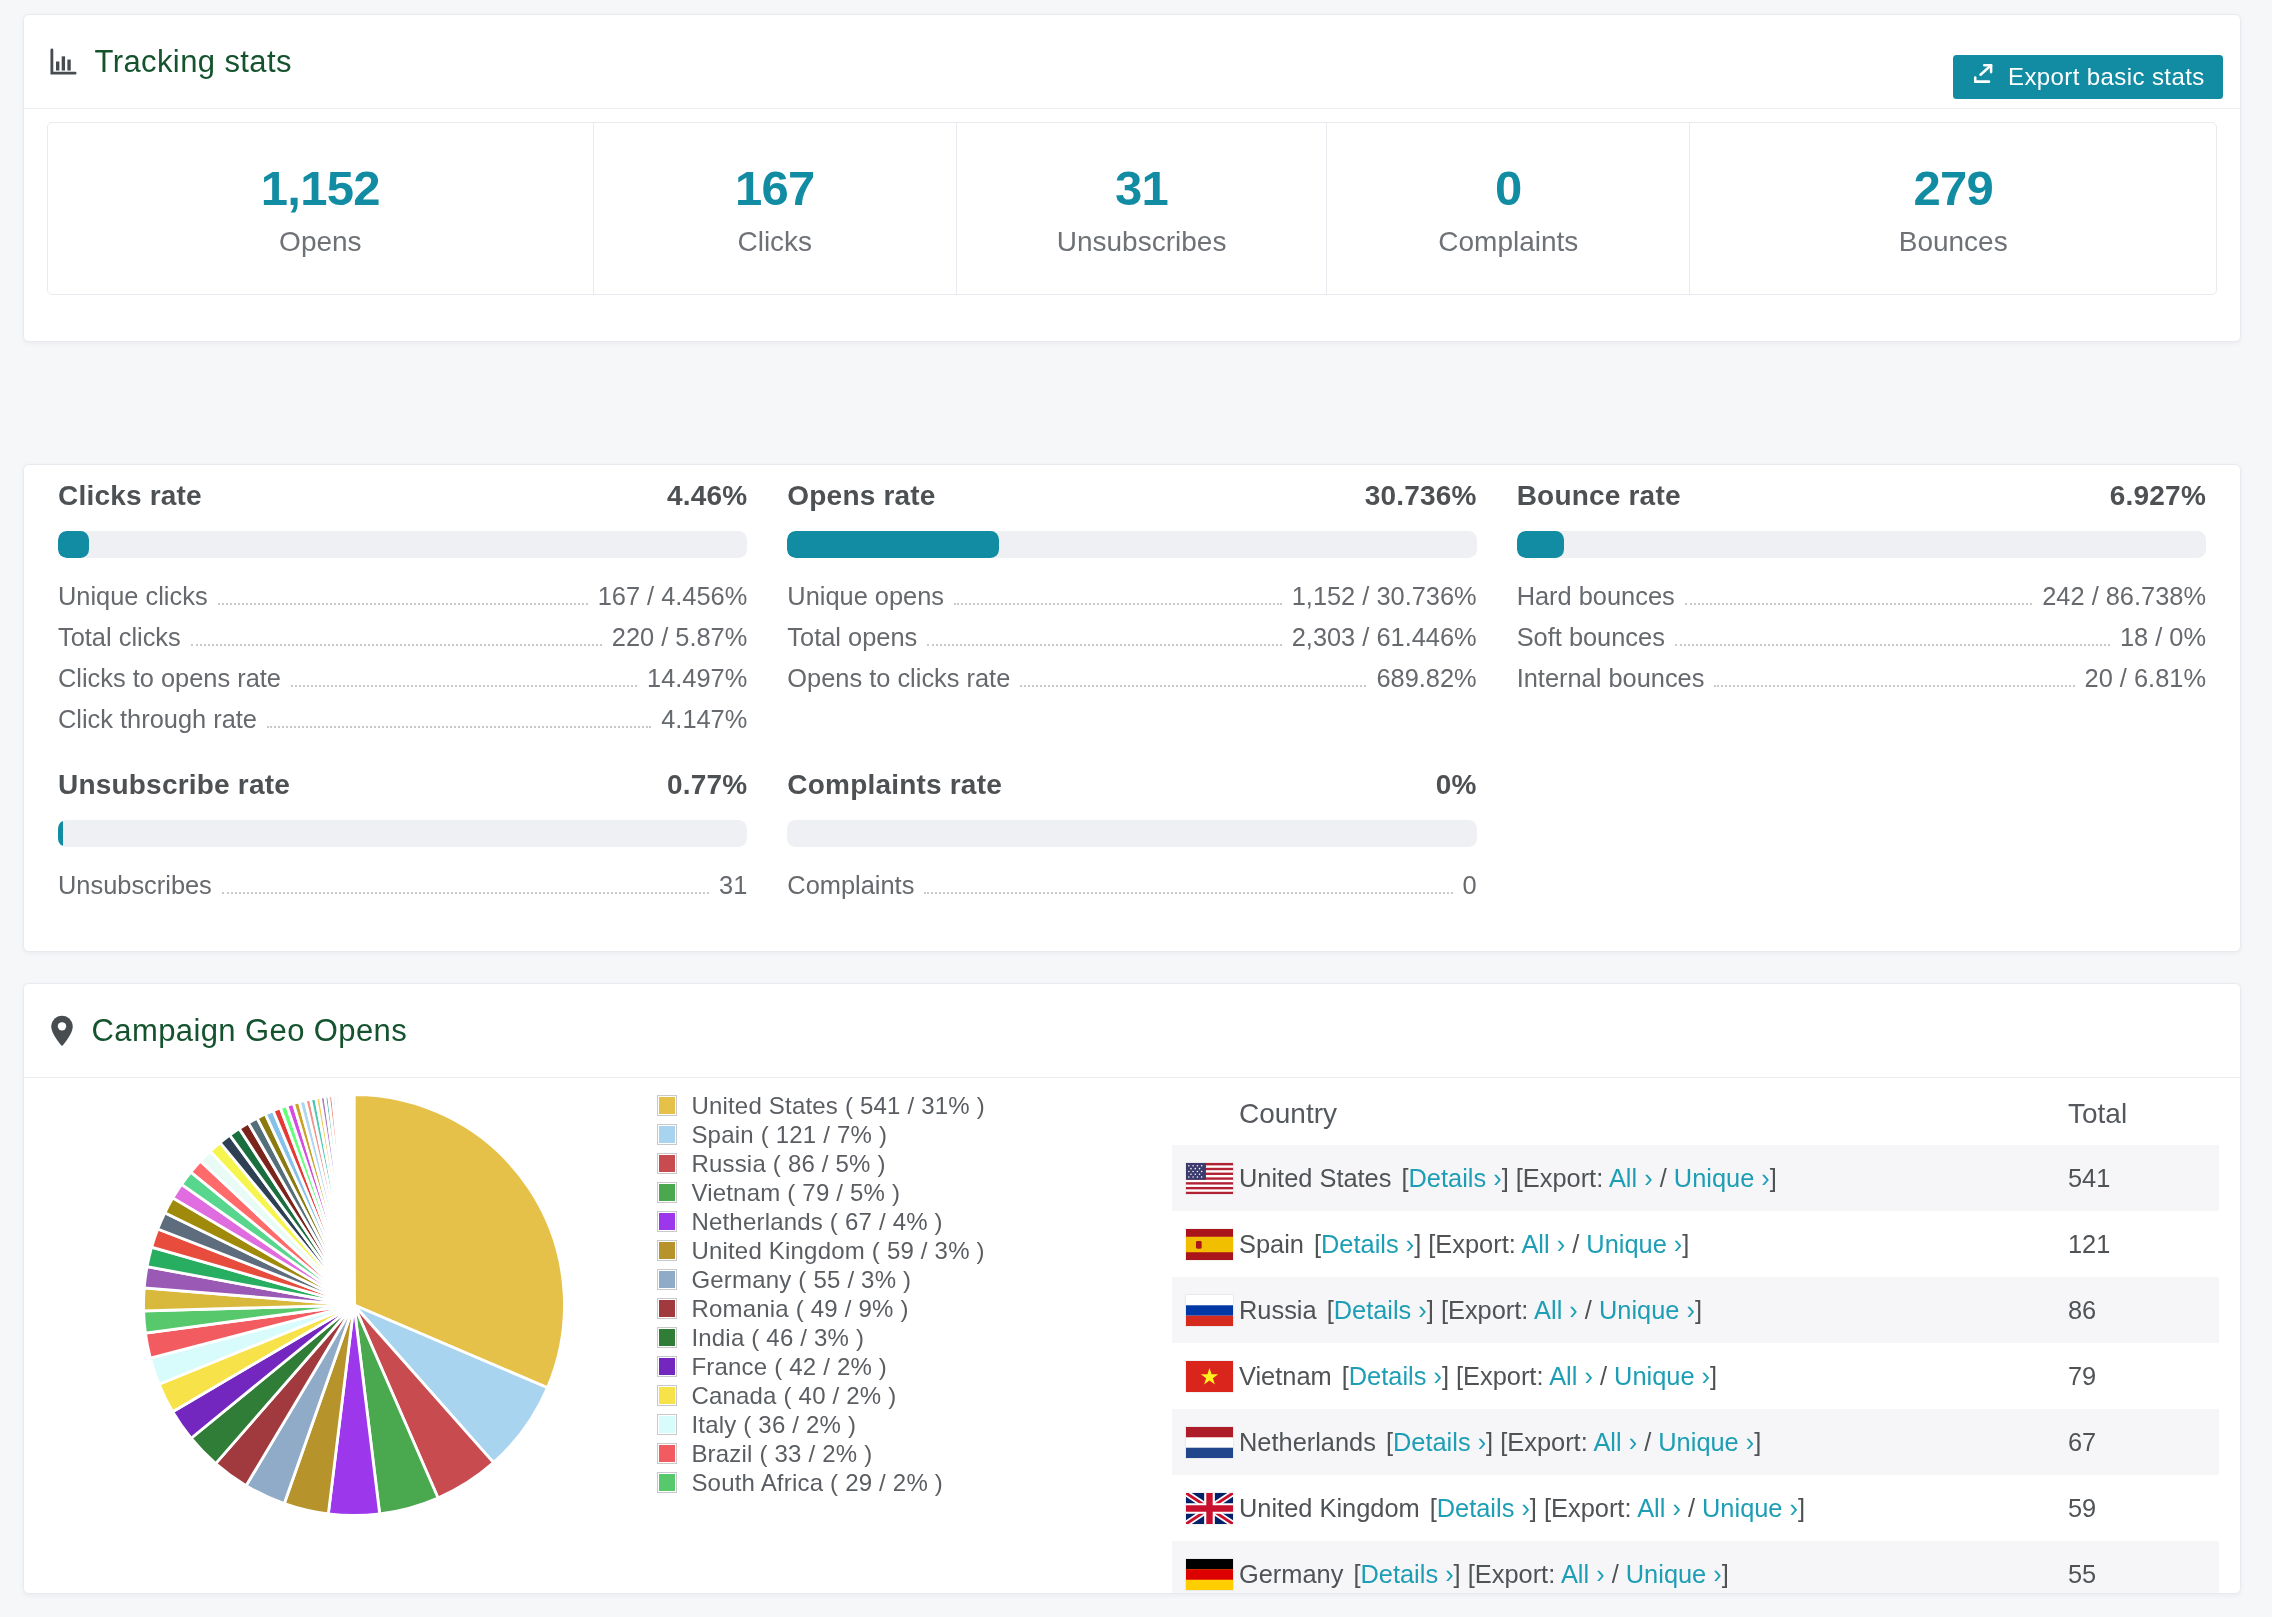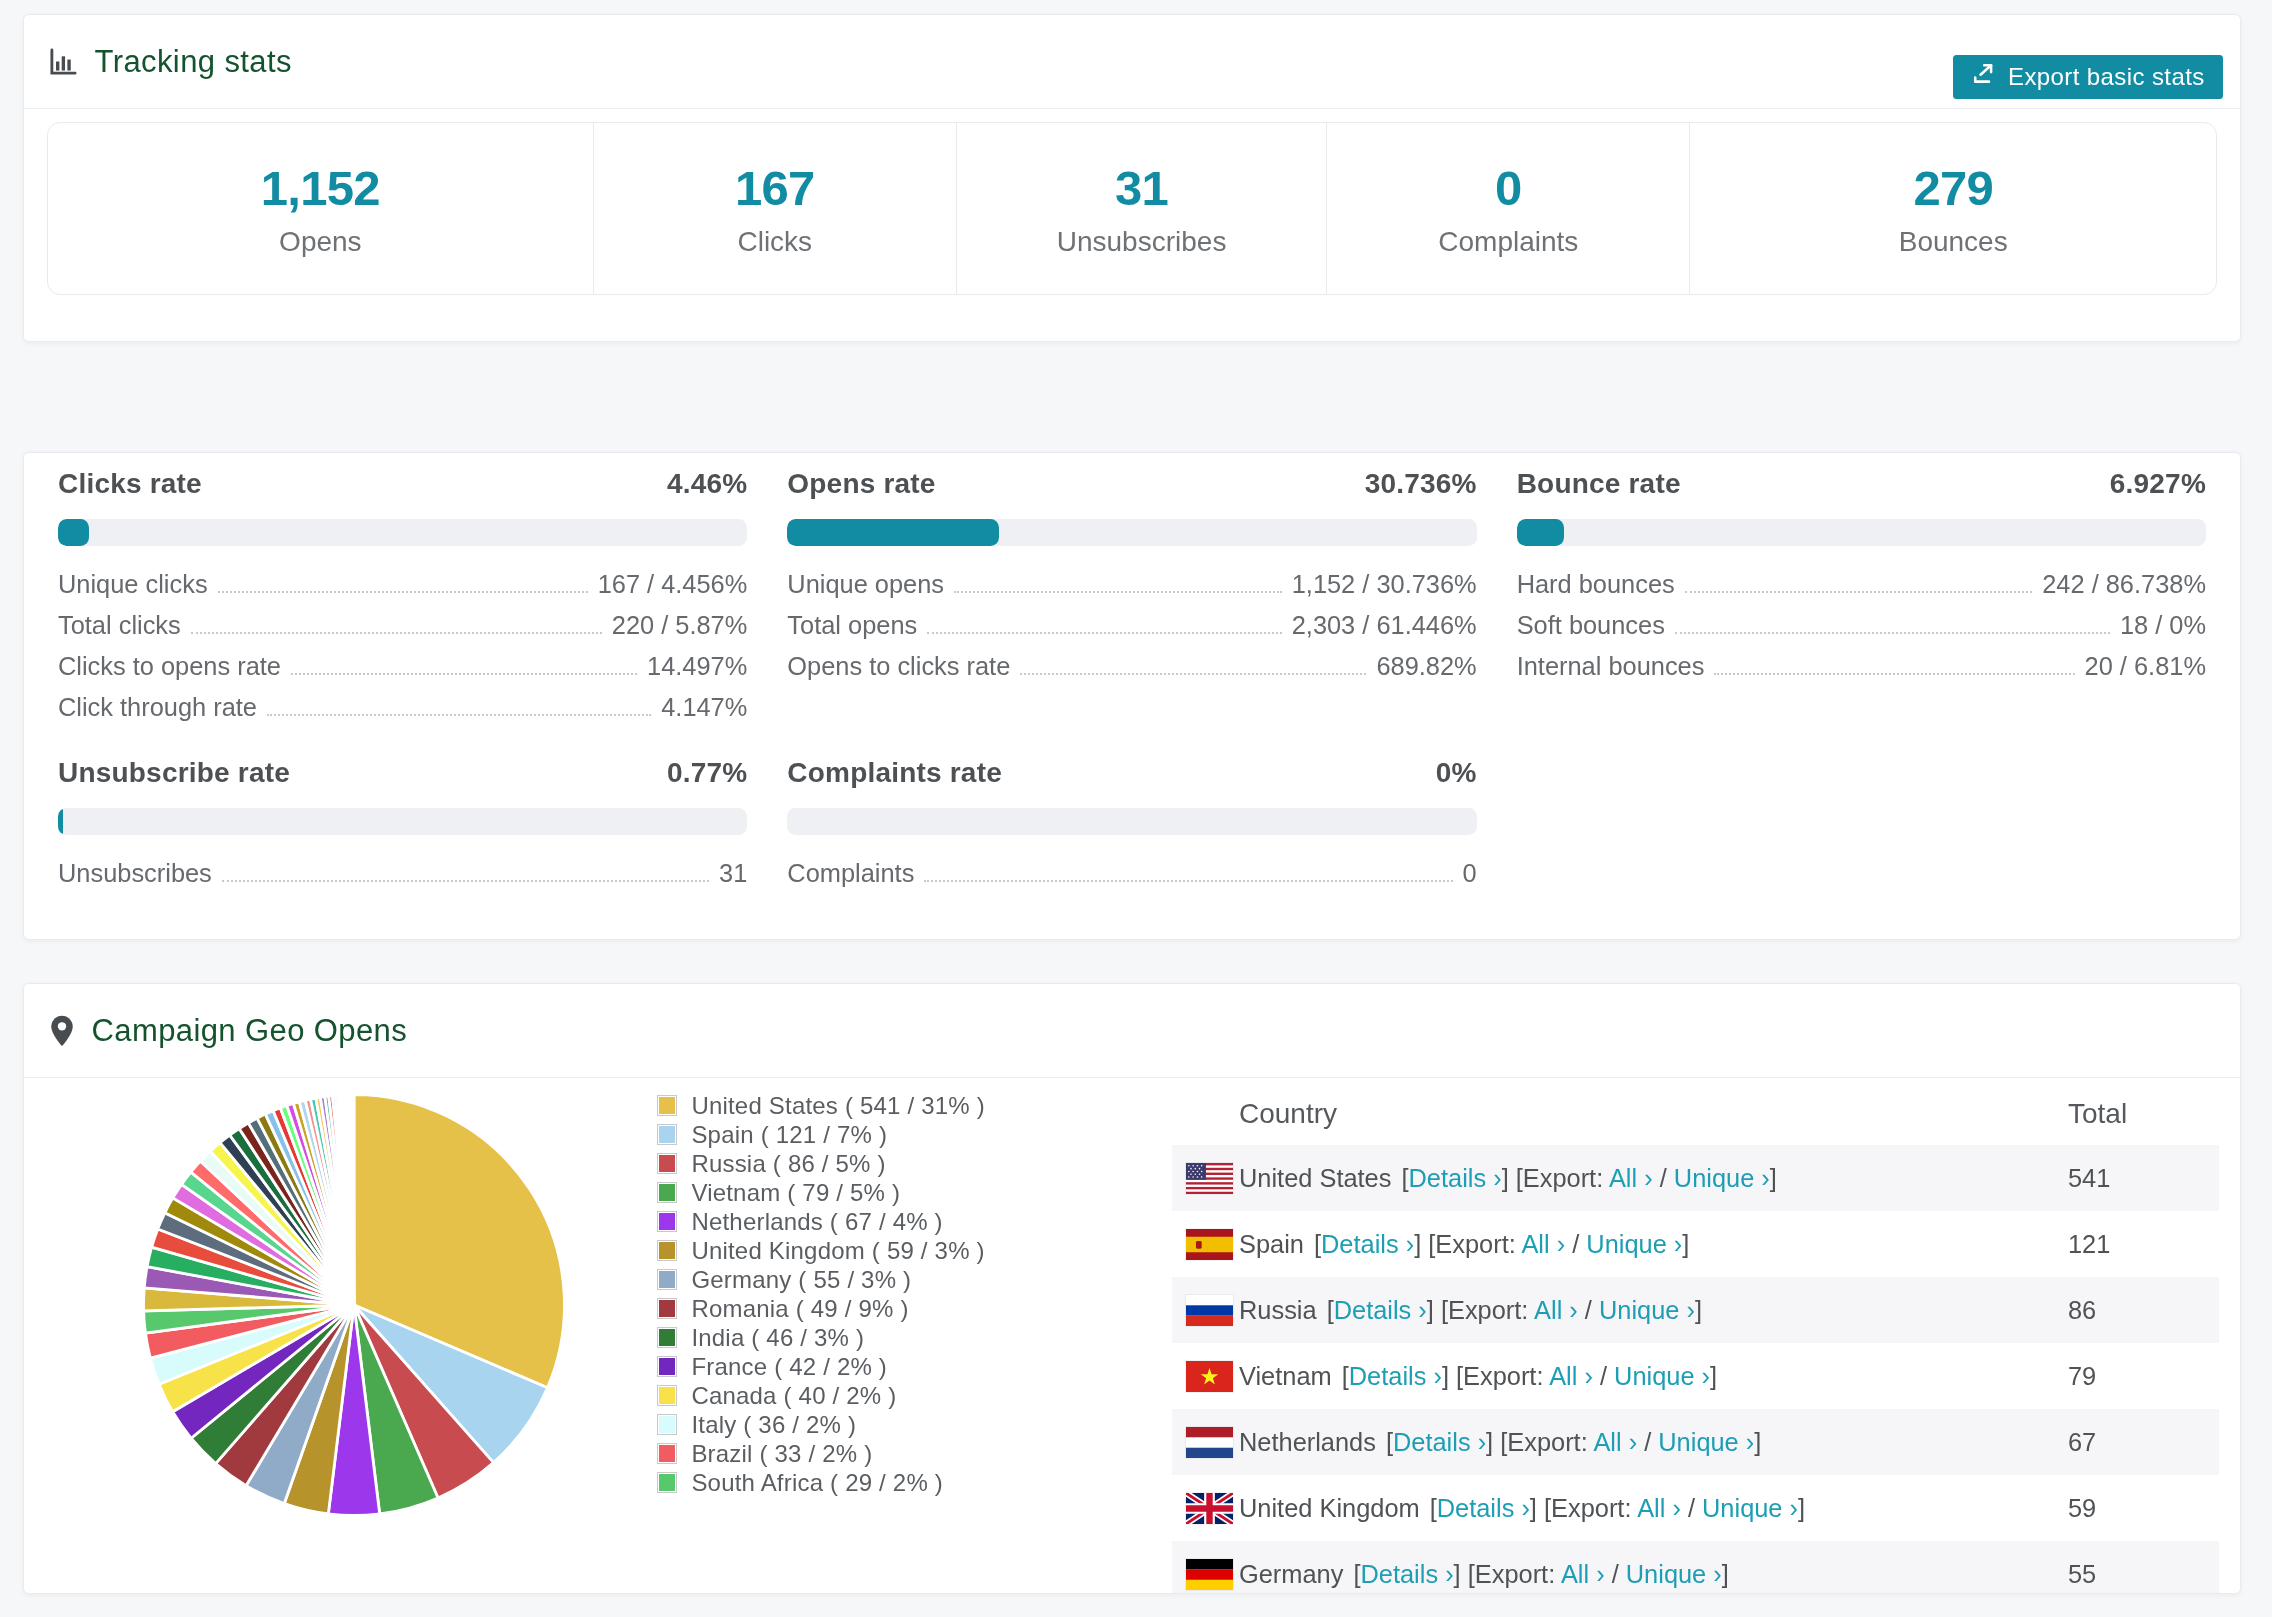--- a/index.html
+++ b/index.html
@@ -11,39 +11,39 @@
     position:relative;
   }
   #app { position:absolute; inset:0; }
 
   .card {
     position:absolute; left:23px; width:2218px;
     background:#fff; border:0.7px solid #e9eaef; border-radius:5.6px;
     box-shadow:0 1.4px 4.2px rgba(40,50,80,.05);
   }
   #card-tracking { top:14px;  height:328px; }
-  #card-rates    { top:452px; height:488px; }
+  #card-rates    { top:464px; height:488px; }
   #card-geo      { top:983px; height:611px; overflow:hidden; }
 
   .card-head { position:relative; height:93px; display:flex; align-items:center; padding:0 24px; }
   .head-title { display:flex; align-items:center; gap:15.5px; font-size:31px; font-weight:500; color:#14532d; letter-spacing:0.4px; }
   .head-title svg { display:block; }
   .divider { height:1.4px; background:#ecedf1; width:100%; }
 
   .export-btn {
     position:absolute; right:17px; top:40px; height:44px;
     display:flex; align-items:center; gap:11.3px; padding:0 18.4px;
     background:var(--accent,#128CA2); color:#fff; border:none; border-radius:3.5px;
     font-family:inherit; font-size:24px; cursor:pointer; letter-spacing:0.4px;
   }
 
   
   .overview {
     position:absolute; left:23px; right:23px; top:107px; height:173px;
-    border:0.7px solid #e9eaef; border-radius:13px; background:#fff;
+    border:0.7px solid #e9eaef; border-radius:5px; background:#fff;
     display:grid; grid-template-columns:1.5fr 1fr 1.02fr 1fr 1.45fr;
   }
   .ov-cell { display:flex; flex-direction:column; align-items:center; justify-content:center; gap:10px; border-left:0.7px solid #e9eaef; }
   .ov-cell:first-child { border-left:none; }
   .ov-value { font-size:49px; font-weight:700; color:var(--accent,#128CA2); letter-spacing:-0.7px; }
   .ov-label { font-size:28px; color:#6e7276; }
 
   
   .rates-grid {
     position:absolute; inset:0; padding:14px 34px 28px;

